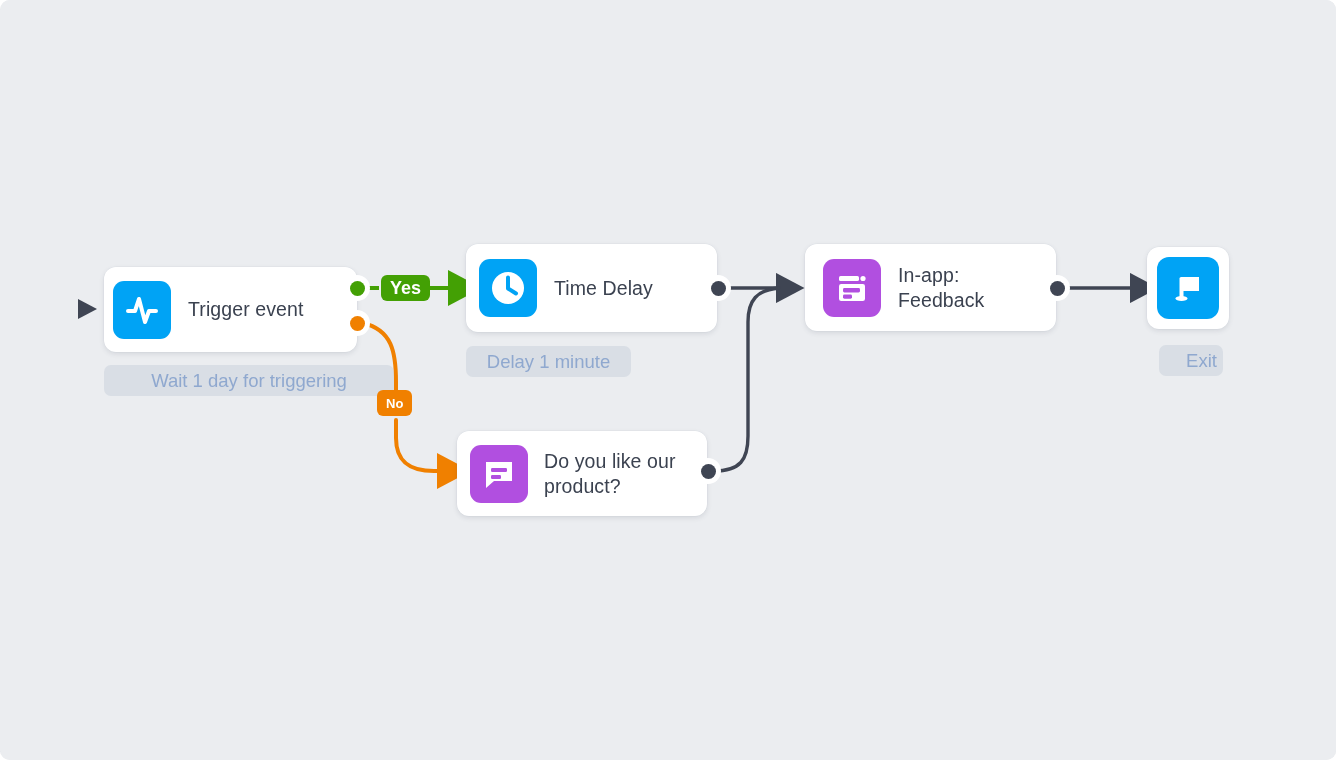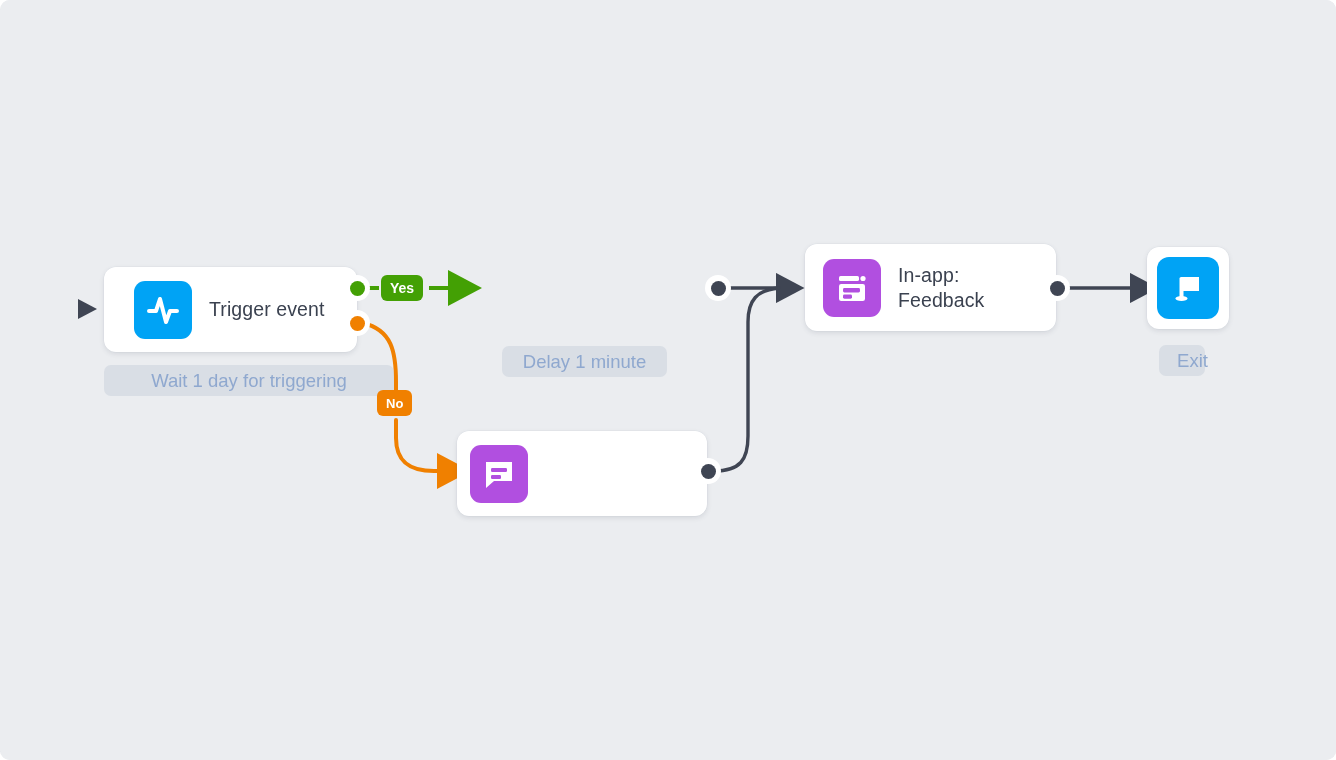--- a/index.html
+++ b/index.html
@@ -84,21 +84,21 @@
   }
   .chip.sub {
     background: rgba(196,203,214,0.45);
     color: #8fa8cf;
     padding: 0 10px;
     height: 31px;
   }
   .chip.yes {
     background: #43a004;
     color: #ffffff;
-    font-size: 14px;
+    font-size: 18px;
     font-weight: bold;
     height: 26px;
     border-radius: 6px;
     padding: 0 9px;
   }
   .chip.no {
     background: #f08000;
     color: #ffffff;
     font-size: 13px;
     font-weight: bold;
@@ -152,48 +152,61 @@
 
     <g>
       <path d="M714,471 C740,471 748,460 748,436 L748,322 C748,300 757,290 779,288" stroke="#3f4553" stroke-width="3.4" fill="none" stroke-linecap="round"></path>
     </g>
 
     <g>
       <path d="M1064,288 L1133,288" stroke="#3f4553" stroke-width="3.4" fill="none" marker-end="url(#arrow-dark)"></path>
     </g>
   </svg>
 
-  <div class="node" style="left:104px; top:267px; width:253px; height:85px; padding-left:30px; gap:17px;">
+  <div class="node" style="left:104px; top:267px; width:253px; height:85px; padding-left:9px; gap:17px;">
     <div class="icon" style="background:#00a3f5;">
       <svg width="40" height="40" viewBox="0 0 40 40">
         <polyline points="6,21 13,21 17,9 23,32 27,21 34,21" fill="none" stroke="#ffffff" stroke-width="4" stroke-linecap="round" stroke-linejoin="round"></polyline>
       </svg>
     </div>
     <div class="title">Trigger event</div>
   </div>
   <div class="notch" style="left:344px; top:275px;"></div>
   <div class="notch" style="left:344px; top:310px;"></div>
   <div class="port green" style="left:350px; top:281px;"></div>
   <div class="port orange" style="left:350px; top:316px;"></div>
   <div class="chip sub" style="left:104px; top:365px; width:290px;">Wait 1 day for triggering</div>
 
   <div class="chip yes" style="left:381px; top:275px;">Yes</div>
   <div class="chip no" style="left:377px; top:390px;">No</div>
 
+  <div class="node" style="left:466px; top:244px; width:251px; height:88px; padding-left:13px; gap:17px;">
+    <div class="icon" style="background:#00a3f5;">
+      <svg width="42" height="42" viewBox="0 0 42 42">
+        <circle cx="21" cy="21" r="16" fill="#ffffff"></circle>
+        <path d="M21,10.5 L21,21.5 L29,26.5" fill="none" stroke="#00a3f5" stroke-width="4" stroke-linecap="round" stroke-linejoin="round"></path>
+      </svg>
+    </div>
+    <div class="title">Time Delay</div>
+  </div>
   <div class="notch" style="left:705px; top:275px;"></div>
   <div class="port dark" style="left:711px; top:281px;"></div>
-  <div class="chip sub" style="left:466px; top:346px; width:165px;margin-left:36px;">Delay 1 minute</div>
+  <div class="chip sub" style="left:466px; top:346px; width:165px;">Delay 1 minute</div>
 
   <div class="node" style="left:457px; top:431px; width:250px; height:85px; padding-left:13px; gap:16px;">
     <div class="icon" style="background:#b14fe0;">
       <svg width="40" height="40" viewBox="0 0 40 40">
         <path d="M7,8 H33 V27 H15 L7,34 Z" fill="#ffffff"></path>
         <rect x="12" y="14" width="16" height="4" rx="1.2" fill="#b14fe0"></rect>
         <rect x="12" y="21" width="10" height="4" rx="1.2" fill="#b14fe0"></rect>
       </svg>
+    </div>
+    <div class="title">
+      <span>Do you like our</span><br>
+      <span>product?</span>
     </div>
   </div>
   <div class="notch" style="left:695px; top:458px;"></div>
   <div class="port dark" style="left:701px; top:464px;"></div>
 
   <div class="node" style="left:805px; top:244px; width:251px; height:87px; padding-left:18px; gap:17px;">
     <div class="icon" style="background:#b14fe0;">
       <svg width="40" height="40" viewBox="0 0 40 40">
         <rect x="7" y="8" width="20" height="5" rx="1.6" fill="#ffffff"></rect>
         <circle cx="31" cy="10.5" r="2.6" fill="#ffffff"></circle>
@@ -212,15 +225,15 @@
 
   <div class="node" style="left:1147px; top:247px; width:82px; height:82px; justify-content:center;">
     <div class="icon" style="background:#00a3f5; width:62px; height:62px; border-radius:12px;">
       <svg width="40" height="40" viewBox="0 0 40 40">
         <path d="M13,9 H31 V23 H13 Z" fill="#ffffff"></path>
         <rect x="11.5" y="9" width="4" height="21" rx="1.6" fill="#ffffff"></rect>
         <ellipse cx="13.5" cy="30.5" rx="6" ry="2.6" fill="#ffffff"></ellipse>
       </svg>
     </div>
   </div>
-  <div class="chip sub" style="left:1159px; top:345px; width:46px;padding-left:31px;">Exit</div>
+  <div class="chip sub" style="left:1159px; top:345px; width:64px;padding-left:31px;">Exit</div>
 
 </div>
 
 </body></html>

